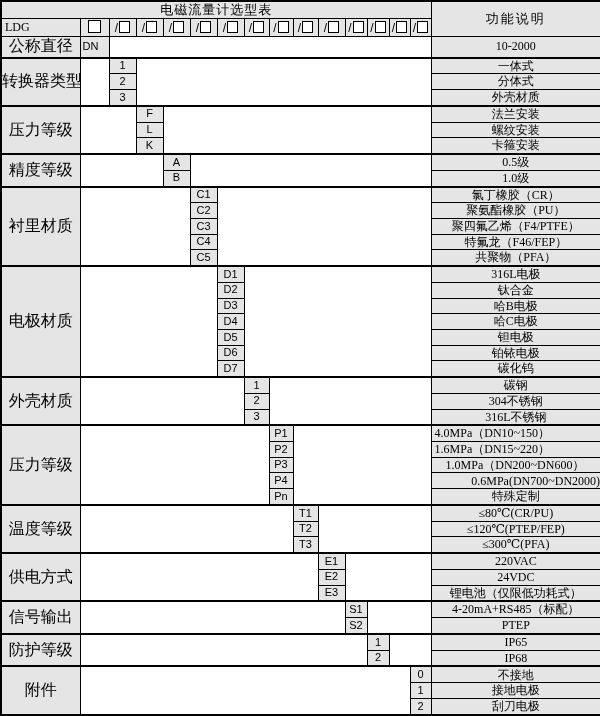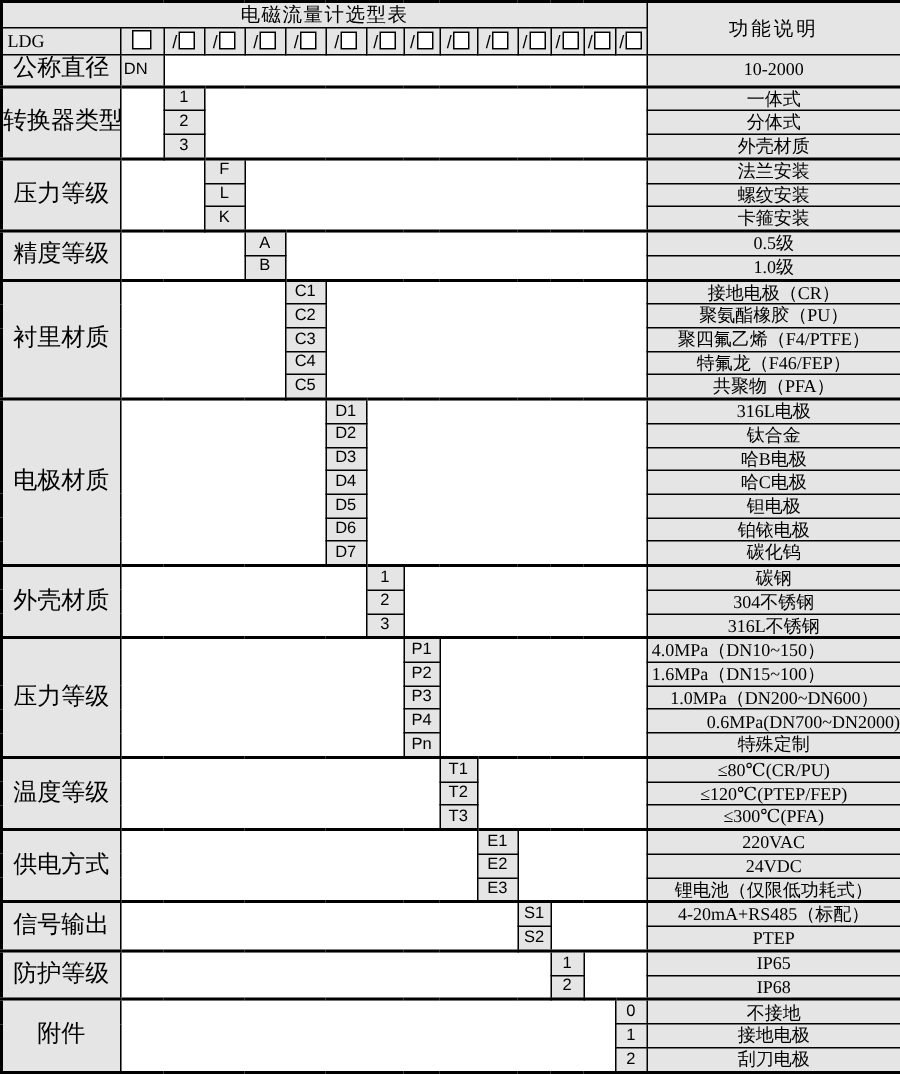--- a/index.html
+++ b/index.html
@@ -121,21 +121,21 @@
         </tr>
         <tr>
           <td class="code">B</td>
           <td class="desc">1.0级</td>
         </tr>
         <tr class="sec-start">
           <td class="label" rowspan="5">衬里材质</td>
           <td class="empty" rowspan="5" colspan="4"></td>
           <td class="code">C1</td>
           <td class="empty" rowspan="5" colspan="9"></td>
-          <td class="desc">接地电极（CR）</td>
+          <td class="desc">氯丁橡胶（CR）</td>
         </tr>
         <tr>
           <td class="code">C2</td>
           <td class="desc">聚氨酯橡胶（PU）</td>
         </tr>
         <tr>
           <td class="code">C3</td>
           <td class="desc">聚四氟乙烯（F4/PTFE）</td>
         </tr>
         <tr>
@@ -194,25 +194,25 @@
         </tr>
         <tr class="sec-start">
           <td class="label" rowspan="5">压力等级</td>
           <td class="empty" rowspan="5" colspan="7"></td>
           <td class="code">P1</td>
           <td class="empty" rowspan="5" colspan="6"></td>
           <td class="desc" style="text-align: left; padding-left: 3px;">4.0MPa（DN10~150）</td>
         </tr>
         <tr>
           <td class="code">P2</td>
-          <td class="desc" style="text-align: left; padding-left: 3px;">1.6MPa（DN15~100）</td>
+          <td class="desc" style="text-align: left; padding-left: 3px;">1.6MPa（DN15~220）</td>
         </tr>
         <tr>
           <td class="code">P3</td>
-          <td class="desc" style="text-align: center; padding-left: 1px;">1.0MPa（DN200~DN600）</td>
+          <td class="desc" style="text-align: left; padding-left: 14px;">1.0MPa（DN200~DN600）</td>
         </tr>
         <tr>
           <td class="code">P4</td>
           <td class="desc" style="text-align: right; padding-left: 3px;">0.6MPa(DN700~DN2000)</td>
         </tr>
         <tr>
           <td class="code">Pn</td>
           <td class="desc">特殊定制</td>
         </tr>
         <tr class="sec-start">

